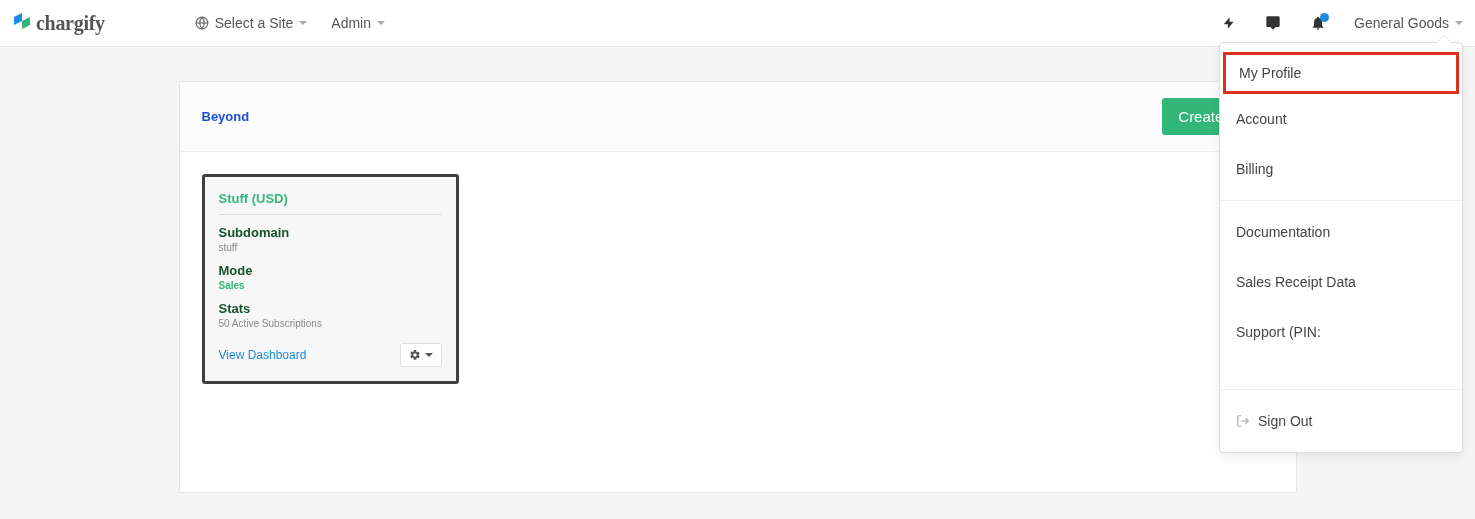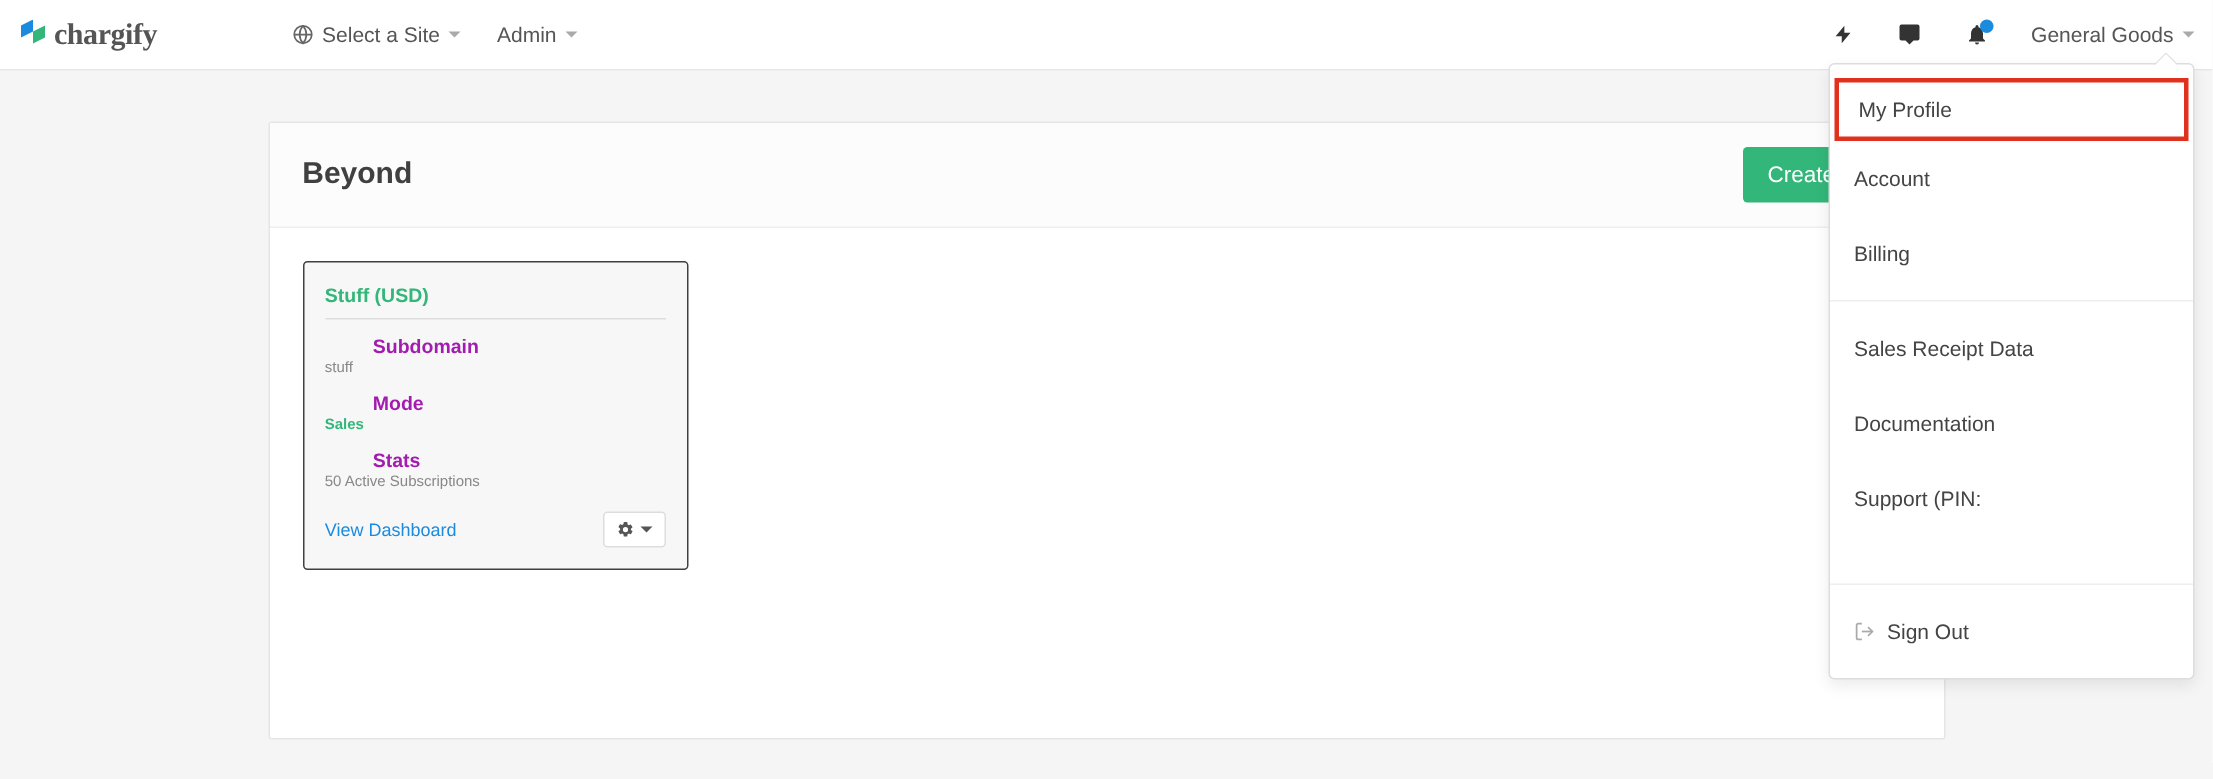--- a/index.html
+++ b/index.html
@@ -124,52 +124,52 @@
     }
     .panel-header {
       display: flex;
       align-items: center;
       justify-content: space-between;
       padding: 16px 22px;
       border-bottom: 1px solid #eee;
       background: #fcfcfc;
     }
     .panel-title {
-      font-size: 20px;
+      font-size: 13px;
       font-weight: 600;
-      color: #404040;
+      color: #1d4ed8;
     }
     .btn-primary {
       background: #33b679;
       color: #fff;
       border: none;
       padding: 10px 16px;
       font-size: 15px;
       border-radius: 3px;
       cursor: pointer;
       font-weight: 500;
     }
     .panel-body { padding: 22px; min-height: 340px; }
     .site-card {
       width: 257px;
       background: #f7f7f7;
-      border: 1px solid #404040;
+      border: 3px solid #404040;
       border-radius: 3px;
       padding: 14px;
     }
     .site-card-title {
       color: #33b679;
       font-size: 13px;
       font-weight: 600;
       padding-bottom: 8px;
       border-bottom: 1px solid #ddd;
       margin-bottom: 10px;
     }
     .field { margin-bottom: 10px; }
-    .field-label { font-size: 13px; font-weight: 600; color: #a21caf; margin-left: 32px; }
+    .field-label { font-size: 13px; font-weight: 600; color: #14532d; }
     .field-value { font-size: 10px; color: #888; margin-top: 2px; }
     .field-value.live { color: #33b679; font-weight: 600; }
     .card-footer {
       display: flex;
       align-items: center;
       justify-content: space-between;
       margin-top: 14px;
     }
     .link { color: #1b8be0; font-size: 12px; font-weight: 500; cursor: pointer; }
     .gear-btn {
@@ -242,24 +242,24 @@
         </div>
       </div>
       <div class="dropdown-item">
         <span>Account</span>
       </div>
       <div class="dropdown-item">
         <span>Billing</span>
       </div>
       <div class="dropdown-divider"></div>
       <div class="dropdown-item">
+        <span>Documentation</span>
+      </div>
+      <div class="dropdown-item">
         <span>Sales Receipt Data</span>
-      </div>
-      <div class="dropdown-item">
-        <span>Documentation</span>
       </div>
       <div class="dropdown-item">
         <span>Support (PIN:</span>
       </div>
       <div class="dropdown-divider" style="margin-top:32px"></div>
       <div class="dropdown-item">
         <svg width="14" height="14" viewBox="0 0 24 24" fill="none" stroke="#aaa" stroke-width="2">
           <path d="M9 21H5a2 2 0 0 1-2-2V5a2 2 0 0 1 2-2h4"></path>
           <polyline points="16 17 21 12 16 7"></polyline>
           <line x1="21" y1="12" x2="9" y2="12"></line>

